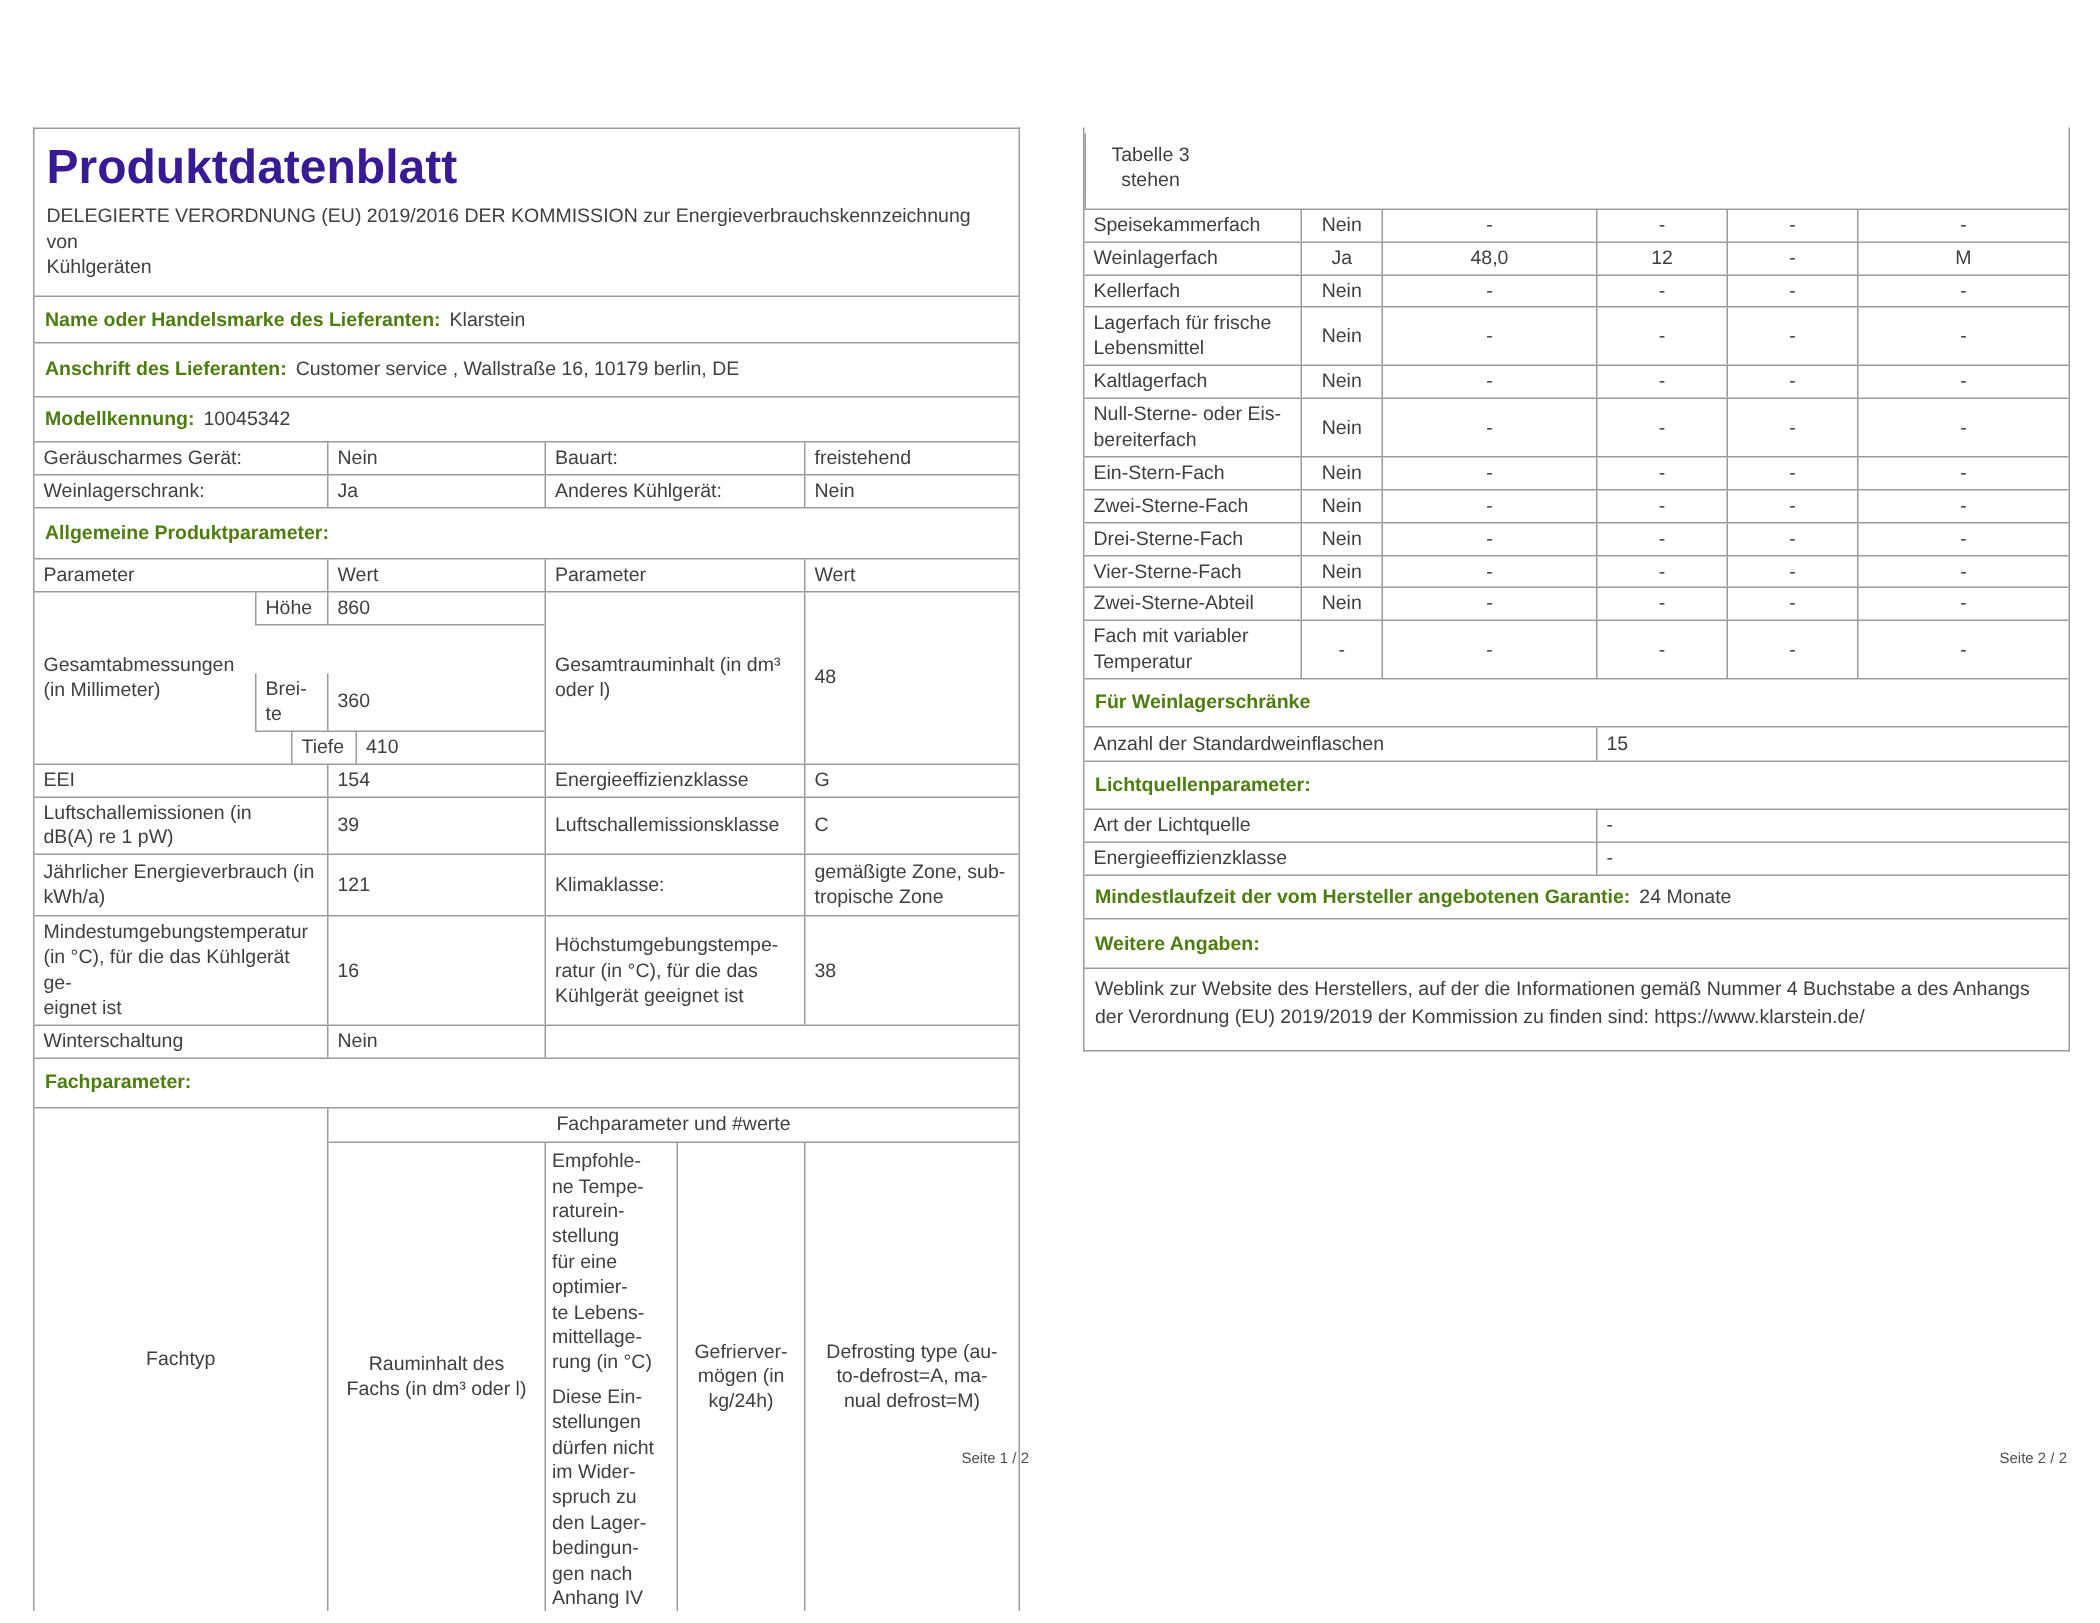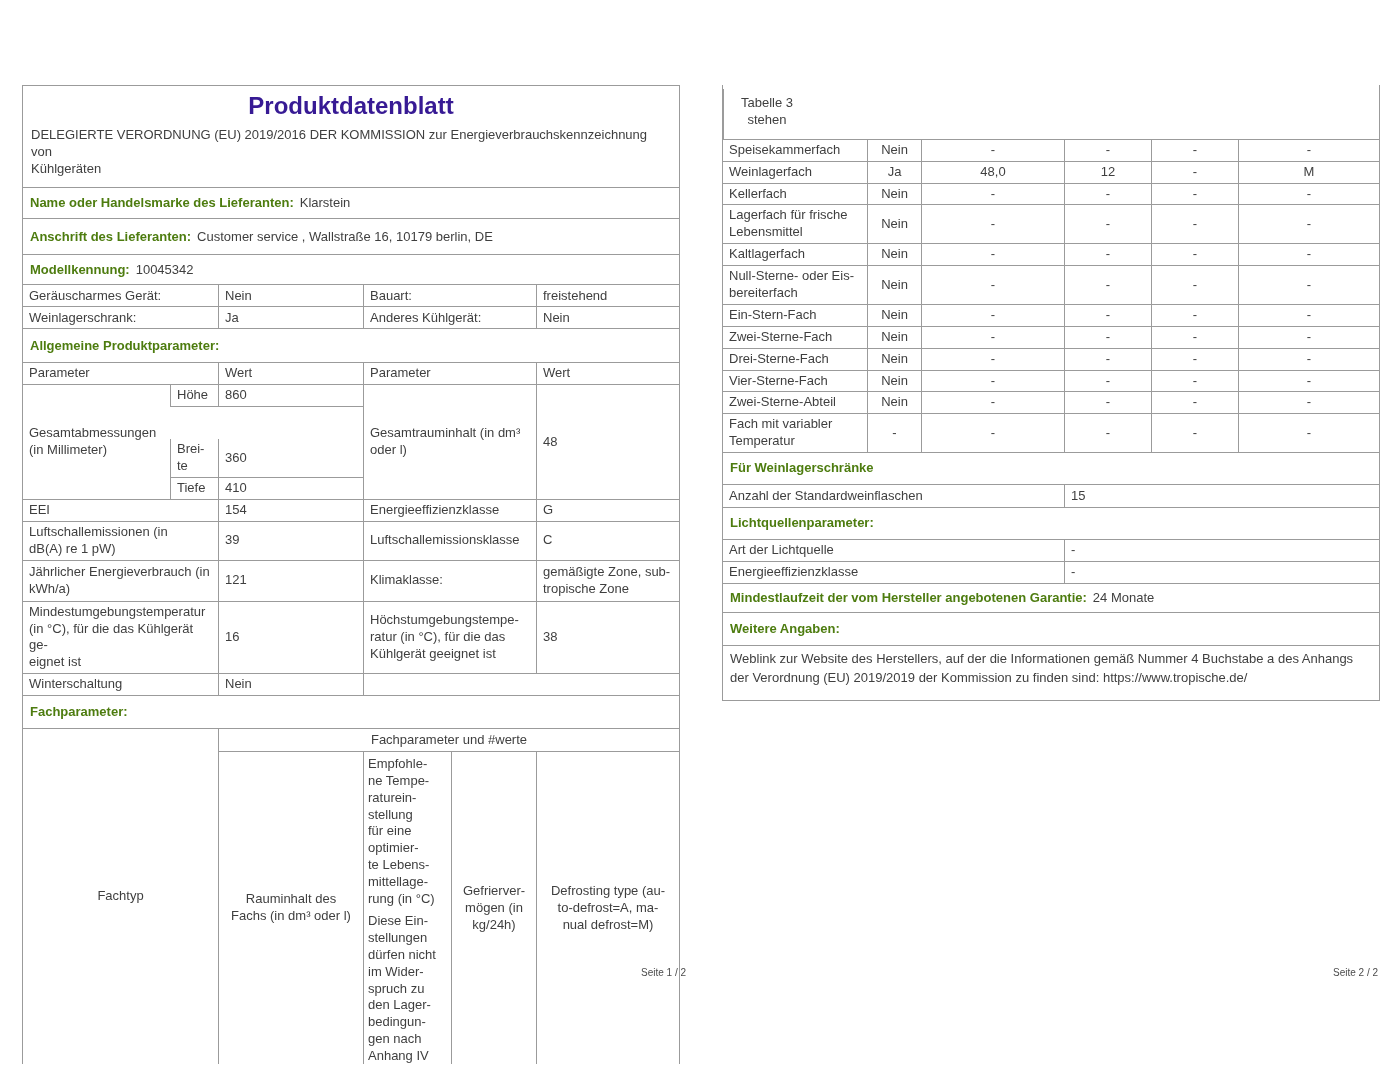--- a/index.html
+++ b/index.html
@@ -20,30 +20,30 @@
   .bL { border-left:1px solid var(--bc); }
   .pre { white-space:pre-line; }
   .bold { font-weight:700; color:#4d7c0f; }
   .center { justify-content:center; text-align:center; }
   .inline-row { padding:3px 7px; display:flex; align-items:center; }
   .inline-row .val { margin-left:6px; }
   .secrow { padding:4px 7px; display:flex; align-items:center; }
 
   
   .titleblock { padding:6px 8px 10px 8px; display:block; }
-  h1.doc-title { font-size:24px; font-weight:700; color:var(--accent); line-height:1.2;text-align:center; }
+  h1.doc-title { font-size:32px; font-weight:700; color:var(--accent); line-height:1.2; }
   .subtitle { margin-top:6px; }
 
   
   .p1c1{width:195px;} .p1c2{width:145px;} .p1c3{width:173px;} .p1c4{width:143px;}
   .p1rest{width:316px;}
   
   .dimlabel{width:147px;} .dimkey{width:48px;} .dimval{width:145px;}
   .dimrow{display:flex; border-bottom:1px solid var(--bc);}
-  .dimrow:last-child{border-bottom:none;}
+  .dimrow:last-child{border-bottom:none;margin-left:24px;}
   
   .f1{width:196px;} .f2{width:144px;} .f3{width:88px;} .f4{width:85px;} .f5{width:143px;}
   .fach-header{height:22px; border-bottom:1px solid var(--bc); display:flex;
                align-items:center; justify-content:center; text-align:center;}
   .fach-cols{display:flex; height:312px; overflow:hidden; line-height:16.8px;}
   .fach-cols .cell{padding:4px 4px;}
   .colflex{flex-direction:column; align-items:flex-start; justify-content:flex-start;}
   .colflex .p2{margin-top:6px;}
 
   
@@ -340,18 +340,18 @@
   </div>
 
   <div class="row inline-row" style="min-height:22px;">
     <span class="bold">Mindestlaufzeit der vom Hersteller angebotenen Garantie:</span>
     <span class="val">24 Monate</span>
   </div>
 
   <div class="row secrow bold" style="min-height:24px;">Weitere Angaben:</div>
 
   <div class="row nb weblink-row" style="min-height:46px;">
-    <span>Weblink zur Website des Herstellers, auf der die Informationen gemäß Nummer 4 Buchstabe a des Anhangs der Verordnung (EU) 2019/2019 der Kommission zu finden sind:</span> <span class="url">https://www.tropische.de/</span>
+    <span>Weblink zur Website des Herstellers, auf der die Informationen gemäß Nummer 4 Buchstabe a des Anhangs der Verordnung (EU) 2019/2019 der Kommission zu finden sind:</span> <span class="url">https://www.klarstein.de/</span>
   </div>
 </div>
 
 <div class="footer" id="footer1">Seite 1 / 2</div>
 <div class="footer" id="footer2">Seite 2 / 2</div>
 
 </body></html>

